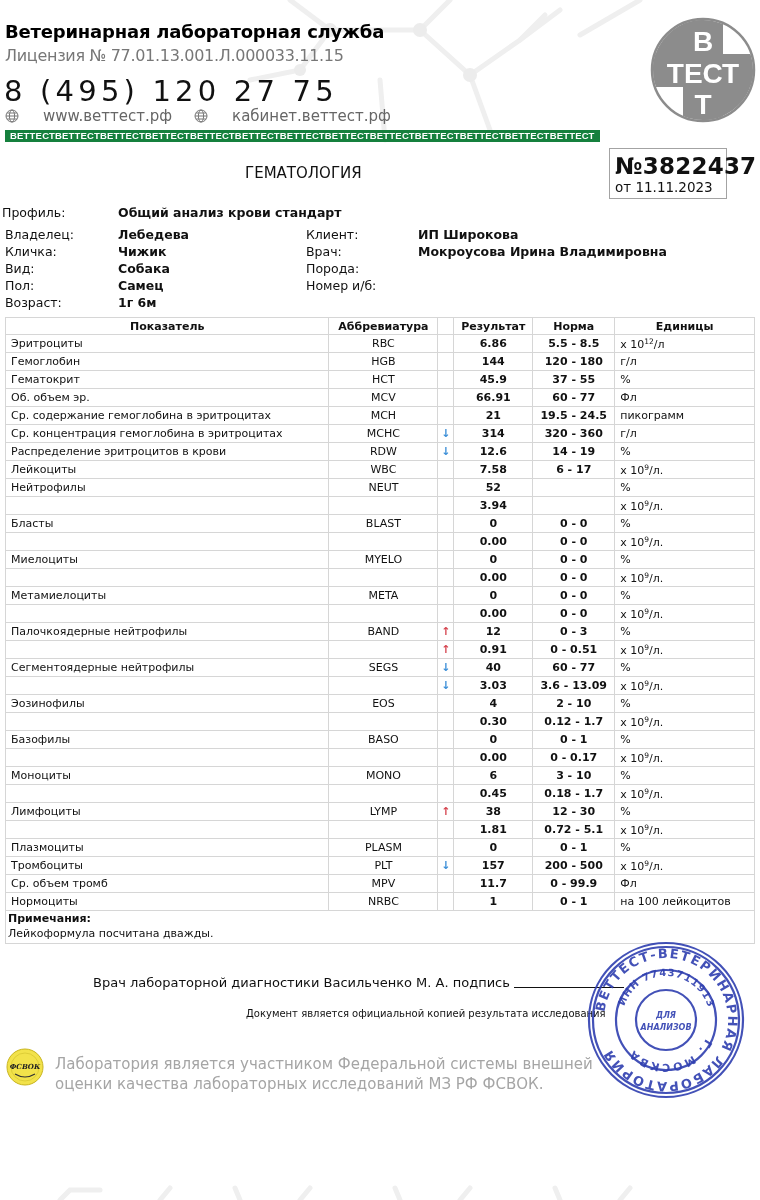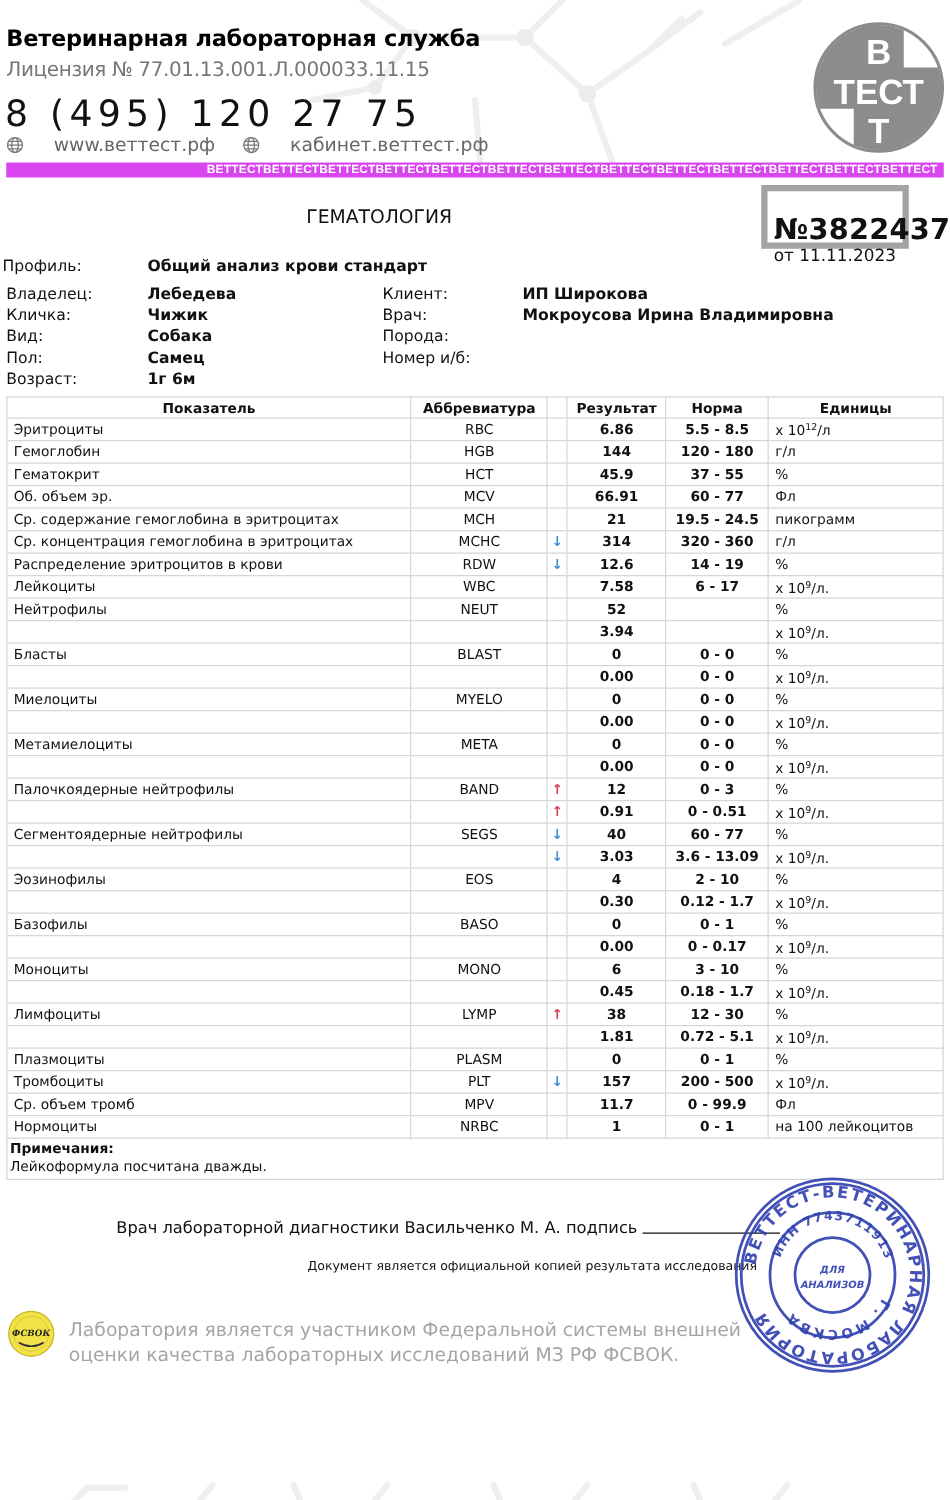--- a/index.html
+++ b/index.html
@@ -10,25 +10,25 @@
 
   .hdr-title { position: absolute; left: 5px; top: 21px; font-size: 18px; color: #000000; letter-spacing: -0.2px; font-weight: bold; }
   .hdr-license { position: absolute; left: 5px; top: 46px; font-size: 16px; color: #777; letter-spacing: -0.3px; }
   .hdr-phone { position: absolute; left: 4px; top: 74px; font-size: 29px; color: #111; letter-spacing: 4.2px; }
   .hdr-links { position: absolute; left: 5px; top: 107px; font-size: 15px; color: #666; display: flex; gap: 22px; }
   .hdr-links .link { display: flex; align-items: center; gap: 24px; }
   .globe { width: 14px; height: 14px; display: inline-block; }
 
   .logo { position: absolute; left: 650px; top: 17px; width: 106px; height: 106px; }
 
-  .band { position: absolute; left: 5px; top: 130px; width: 750px; height: 12px; background: #d946ef; display: flex; justify-content: flex-end; padding: 0 5px; overflow: hidden; }
+  .band { position: absolute; left: 5px; top: 130px; width: 595px; height: 12px; background: #15803d; display: flex; justify-content: flex-start; padding: 0 5px; overflow: hidden; }
   .band span { font-family: "Liberation Sans", sans-serif; font-size: 9.5px; font-weight: bold; color: #fff; line-height: 12px; letter-spacing: 0.2px; }
 
   .section-title { position: absolute; left: 245px; top: 164px; font-size: 15px; color: #111; }
-  .doc-box { position: absolute; left: 609px; top: 148px; width: 118px; height: 51px; border: 5px solid #a3a3a3; padding: 17px 5px; }
+  .doc-box { position: absolute; left: 609px; top: 148px; width: 118px; height: 51px; border: 1px solid #a3a3a3; padding: 3px 5px; }
   .doc-num { font-size: 23px; font-weight: bold; line-height: 28px; letter-spacing: 0.2px; }
   .doc-date { font-size: 13.5px; line-height: 15px; }
 
   .info { position: absolute; font-size: 12.5px; }
   .info .lbl { position: absolute; white-space: nowrap; color: #111; }
   .info .val { position: absolute; white-space: nowrap; font-weight: bold; color: #111; }
 
   table.res { position: absolute; left: 5px; top: 317px; width: 750px; border-collapse: collapse; font-size: 11px; }
   table.res th, table.res td { border: 1px solid #d6d6d6; height: 18px; padding: 0 5px; white-space: nowrap; }
   table.res th { font-weight: bold; text-align: center; height: 17px; }

